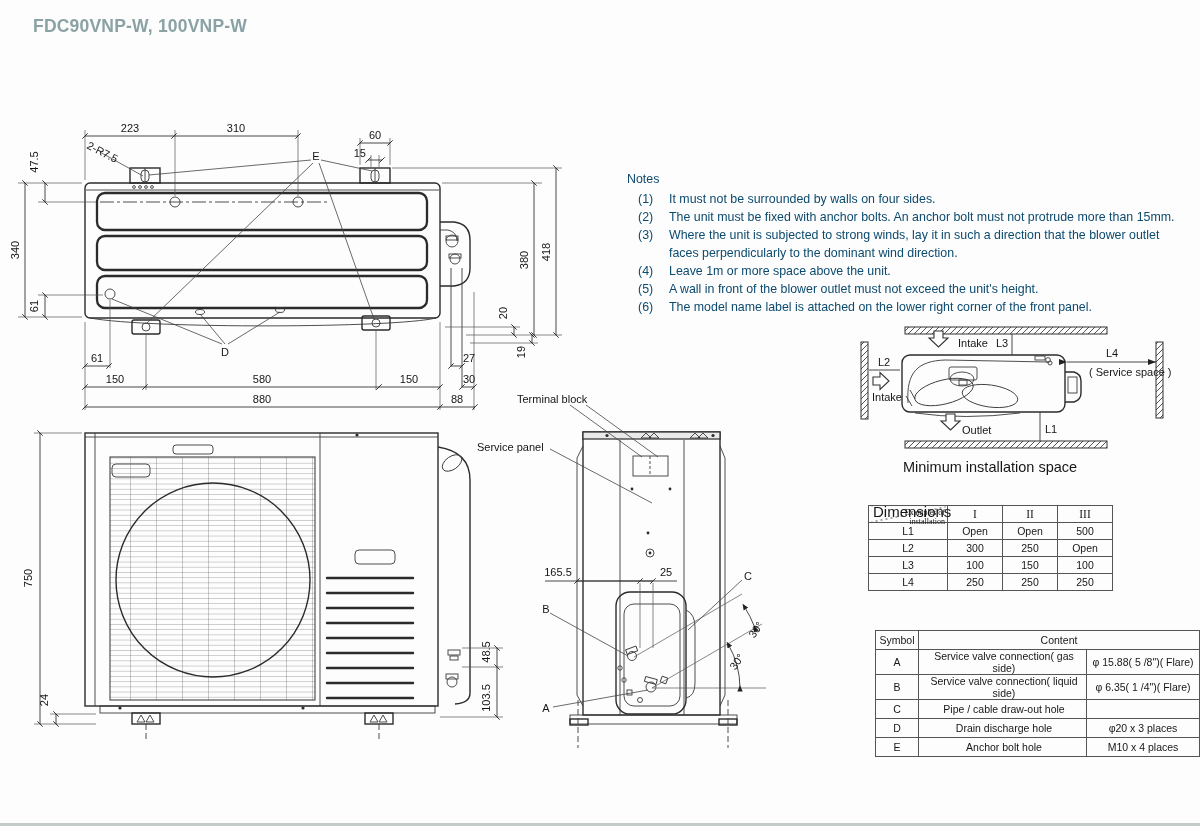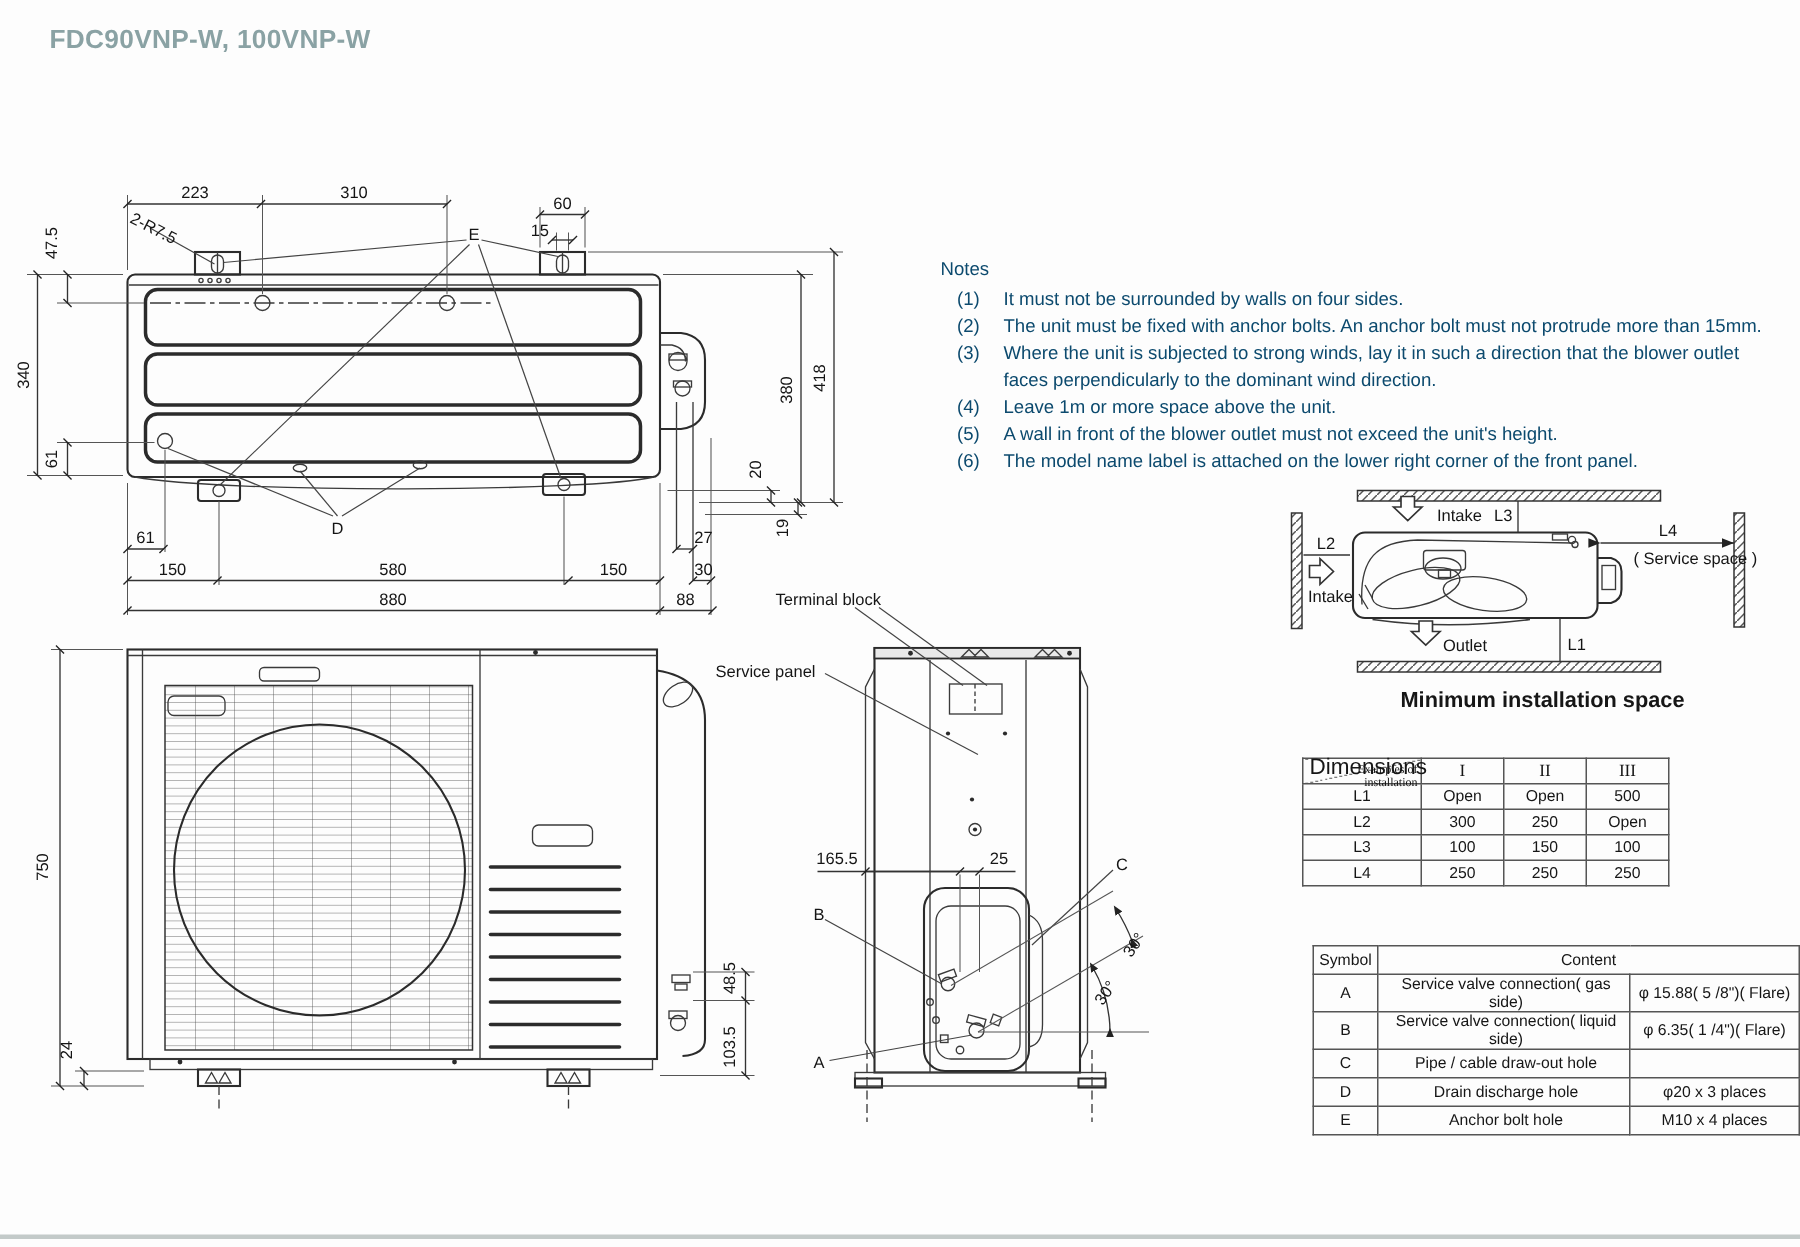--- a/index.html
+++ b/index.html
@@ -5,21 +5,21 @@
   html,body{margin:0;padding:0;background:#fdfdfd;}
   .page{position:relative;width:1200px;height:831px;background:#fdfdfd;overflow:hidden;
         font-family:"Liberation Sans",sans-serif;color:#1a1a1a;}
   .abs{position:absolute;}
   .title{left:33px;top:13px;font-size:17.5px;font-weight:bold;color:#8aa2a4;line-height:1.5;letter-spacing:.2px;text-align:center;}
   .notes{left:627px;top:157px;width:550px;font-size:12.4px;color:#0c4a6e;line-height:1.45;margin-top:14px;}
   .notes .nt{margin-bottom:2px;}
   .note{display:flex;}
   .note .n{flex:0 0 31px;margin-left:11px;}
   .note .t{flex:1;}
-  .caption{left:903px;top:459px;width:220px;text-align:right;font-size:14.5px;color:#161616;font-weight:bold;}
+  .caption{left:903px;top:459px;width:220px;text-align:left;font-size:14.5px;color:#161616;}
   table{border-collapse:collapse;font-size:10.5px;color:#161616;}
   td,th{border:1px solid #555;padding:0 3px;text-align:center;font-weight:normal;}
   .t-install{left:868px;top:505px;}
   .t-install td{height:16px;}
   .t-install .lab{width:72px;}
   .t-install .val{width:48px;}
   .corner{position:relative;height:36px;width:76px;padding:0;
     background-image:linear-gradient(to bottom right,transparent 49.4%,#555 49.4%,#555 50.6%,transparent 50.6%);}
   .c-top{position:absolute;top:2px;right:2px;font-size:8px;line-height:1.15;text-align:right;font-family:Liberation Serif, serif;}
   .c-bot{position:absolute;bottom:2px;left:4px;font-size:15px;}

